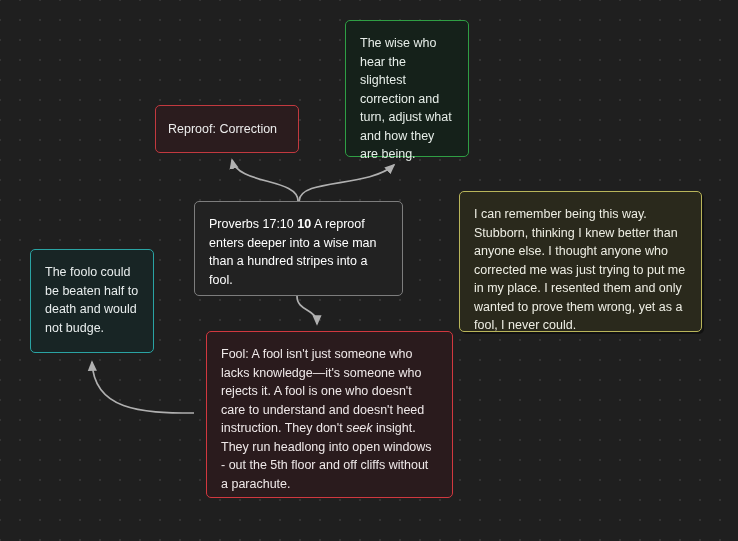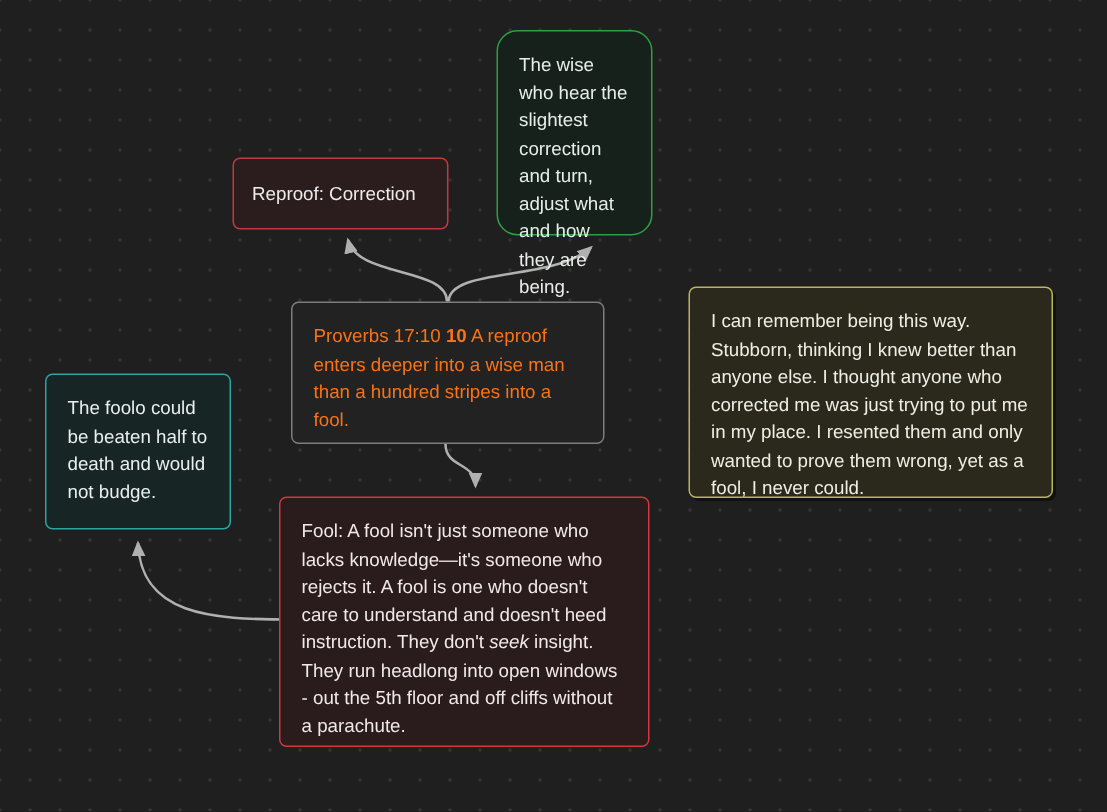--- a/index.html
+++ b/index.html
@@ -50,21 +50,21 @@
   .n-reproof {
     border-color: #c2393f;
     background: #2b1c1e;
     color: #ececec;
     display: flex;
     align-items: center;
   }
   .n-verse {
     border-color: #7d7d7d;
     background: #222222;
-    color: #f97316;
+    color: #ffffff;
   }
   .n-fool {
     border-color: #d1383f;
     background: #2a1b1d;
     color: #efe9e9;
   }
   .n-memory {
     border-color: #b9b55a;
     background: #2a291c;
     color: #eeeee4;
@@ -92,33 +92,33 @@
 
     <path d="M 298,201 C 298,178 238,185 232,160" fill="none" stroke="#b0b0b0" stroke-width="1.7" marker-end="url(#arrowhead)"></path>
 
     <path d="M 299,201 C 300,178 368,188 394,165" fill="none" stroke="#b0b0b0" stroke-width="1.7" marker-end="url(#arrowhead)"></path>
 
     <path d="M 297,296 C 297,312 317,308 317,324" fill="none" stroke="#b0b0b0" stroke-width="1.7" marker-end="url(#arrowhead)"></path>
 
     <path d="M 194,413 C 140,413 94,410 92,362" fill="none" stroke="#b0b0b0" stroke-width="1.7" marker-end="url(#arrowhead)"></path>
   </svg>
 
-  <div class="node node-note n-wise" style="left:331px; top:20px; width:104px; height:137px;border-radius:14px;">
+  <div class="node node-note n-wise" style="left:345px; top:20px; width:124px; height:137px;">
     <span>The wise who hear the slightest correction and turn, adjust what and how they are being.</span>
   </div>
 
   <div class="node n-reproof" style="left:155px; top:105px; width:144px; height:48px;">
     <span>Reproof: Correction</span>
   </div>
 
   <div class="node node-note n-verse" style="left:194px; top:201px; width:209px; height:95px;">
     <span>Proverbs 17:10 </span><b>10</b><span> A reproof enters deeper into a wise man than a hundred stripes into a fool.</span>
   </div>
 
-  <div class="node node-note n-fool" style="left:186px; top:331px; width:247px; height:167px;">
+  <div class="node node-note n-fool" style="left:206px; top:331px; width:247px; height:167px;">
     <span>Fool: A fool isn't just someone who lacks knowledge—it's someone who rejects it. A fool is one who doesn't care to understand and doesn't heed instruction. They don't </span><i>seek</i><span> insight. They run headlong into open windows - out the 5th floor and off cliffs without a parachute.</span>
   </div>
 
   <div class="node node-note n-memory" style="left:459px; top:191px; width:243px; height:141px;">
     <span>I can remember being this way. Stubborn, thinking I knew better than anyone else. I thought anyone who corrected me was just trying to put me in my place. I resented them and only wanted to prove them wrong, yet as a fool, I never could.</span>
   </div>
 
   <div class="node node-note n-foolo" style="left:30px; top:249px; width:124px; height:104px;">
     <span>The foolo could be beaten half to death and would not budge.</span>
   </div>

